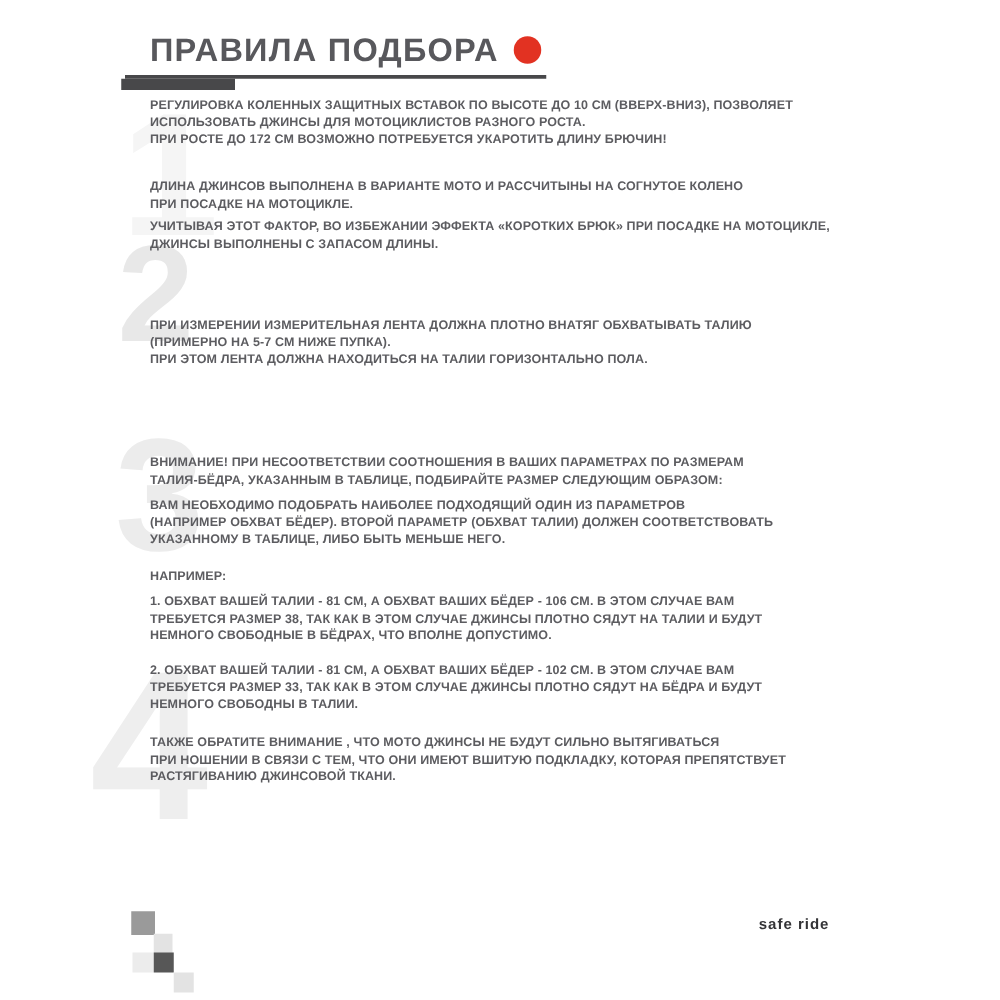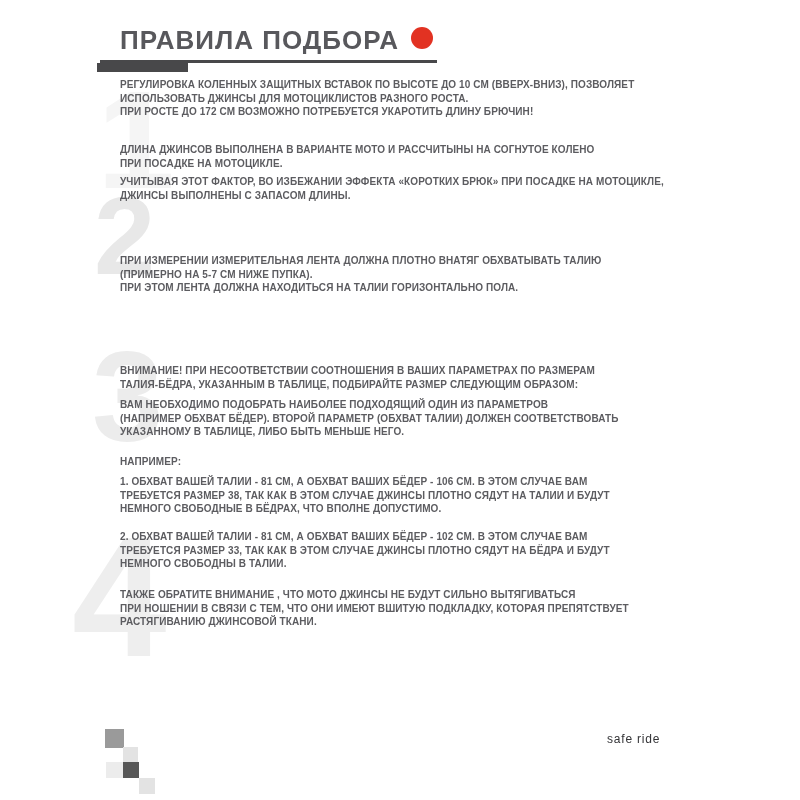--- a/index.html
+++ b/index.html
@@ -1,21 +1,21 @@
 <!DOCTYPE html>
 <html><head>
 <meta charset="utf-8">
 <style>
   html,body{margin:0;padding:0;background:#ffffff;}
   .page{
     position:relative;width:800px;height:800px;background:#ffffff;overflow:hidden;
     font-family:"Liberation Sans",sans-serif;
   }
   
-  .title-wrap{position:absolute;left:120px;top:27px;z-index:3;display:flex;}
+  .title-wrap{position:absolute;left:120px;top:27px;z-index:3;display:flex;align-items:center;}
   .title-text{
     font-size:26px;font-weight:700;color:#58585c;letter-spacing:1px;line-height:1;
     white-space:nowrap;
   }
   .red-dot{
     display:inline-block;width:22px;height:22px;border-radius:50%;
     background:#e23222;margin-left:12px;
   }
   .rule-thin{position:absolute;left:100px;top:60px;width:337px;height:2.5px;background:#48484a;z-index:2;}
   .rule-thick{position:absolute;left:97px;top:62.5px;width:91px;height:9.5px;background:#48484a;z-index:2;}
@@ -52,21 +52,21 @@
   
   .logo{position:absolute;left:585px;top:733px;z-index:2;}
   .brand{
     font-size:30px;font-weight:700;color:#c93a2c;letter-spacing:-0.5px;line-height:1;
   }
   .brand-dot{
     display:inline-block;width:4px;height:4px;background:#c93a2c;border-radius:50%;
     margin-left:2px;vertical-align:baseline;
   }
   .tagline{
-    font-size:12px;font-weight:400;color:#333336;letter-spacing:0.8px;
+    font-size:12px;font-weight:700;color:#333336;letter-spacing:0.8px;
     margin-top:0px;margin-left:22px;line-height:1;
   }
 </style>
 </head>
 <body>
 
 <div class="page">
 
   <div class="bg-num n1">1</div>
   <div class="bg-num n2">2</div>

